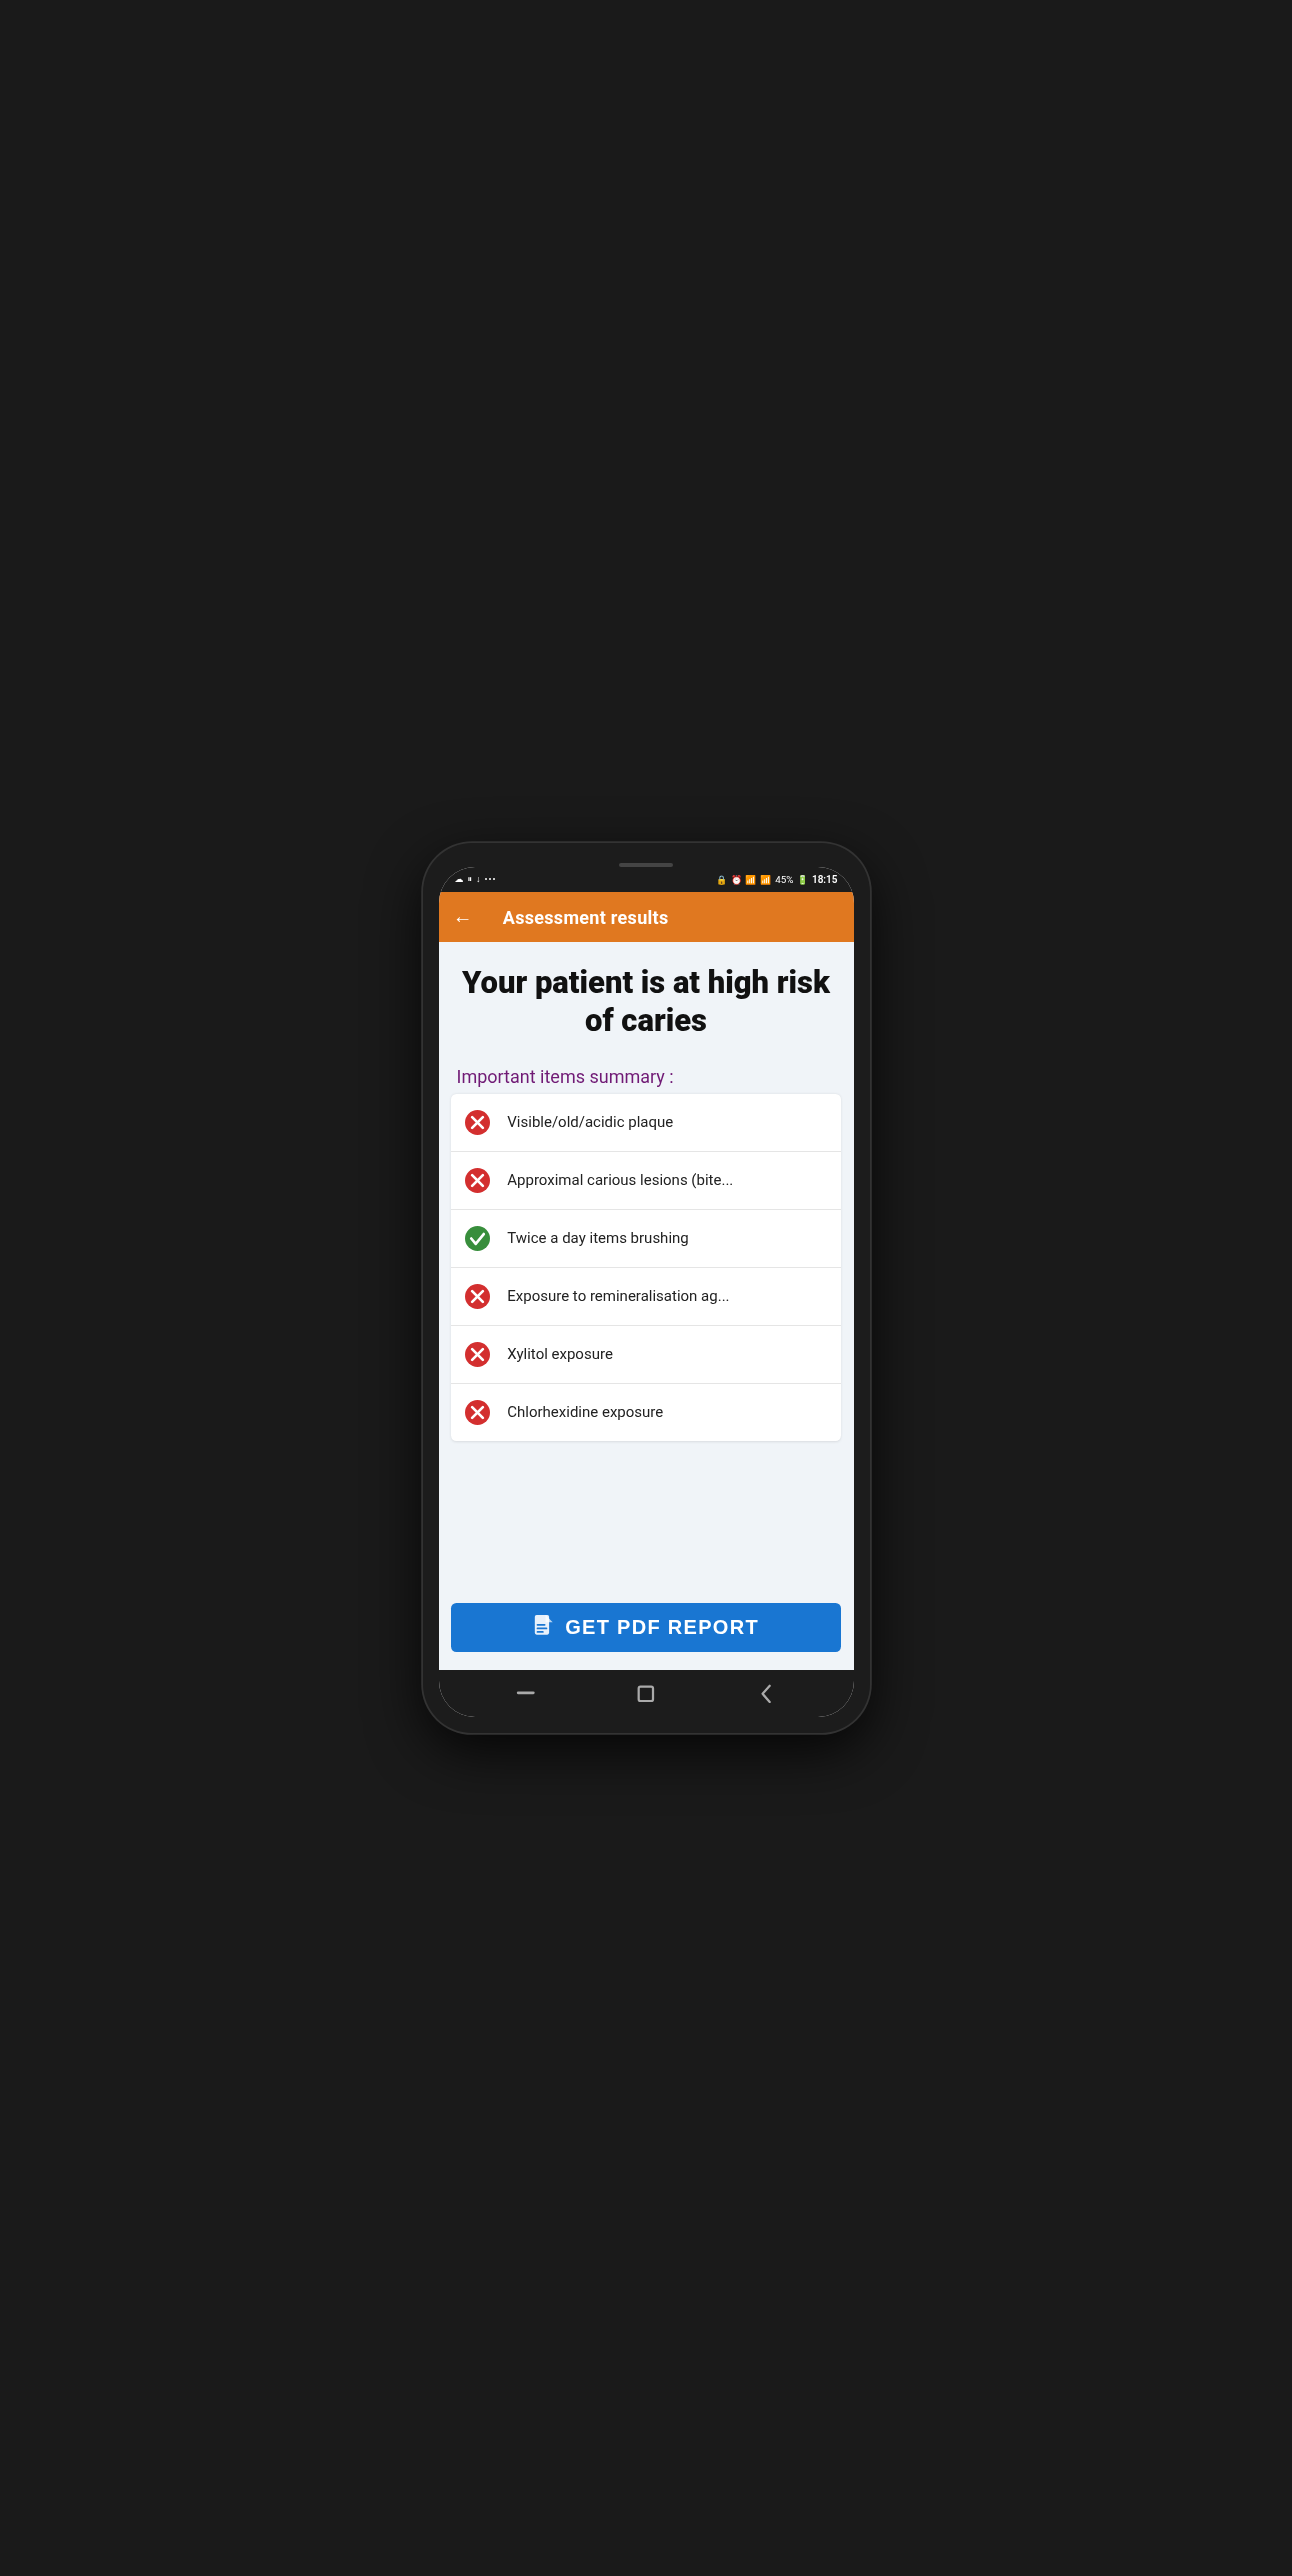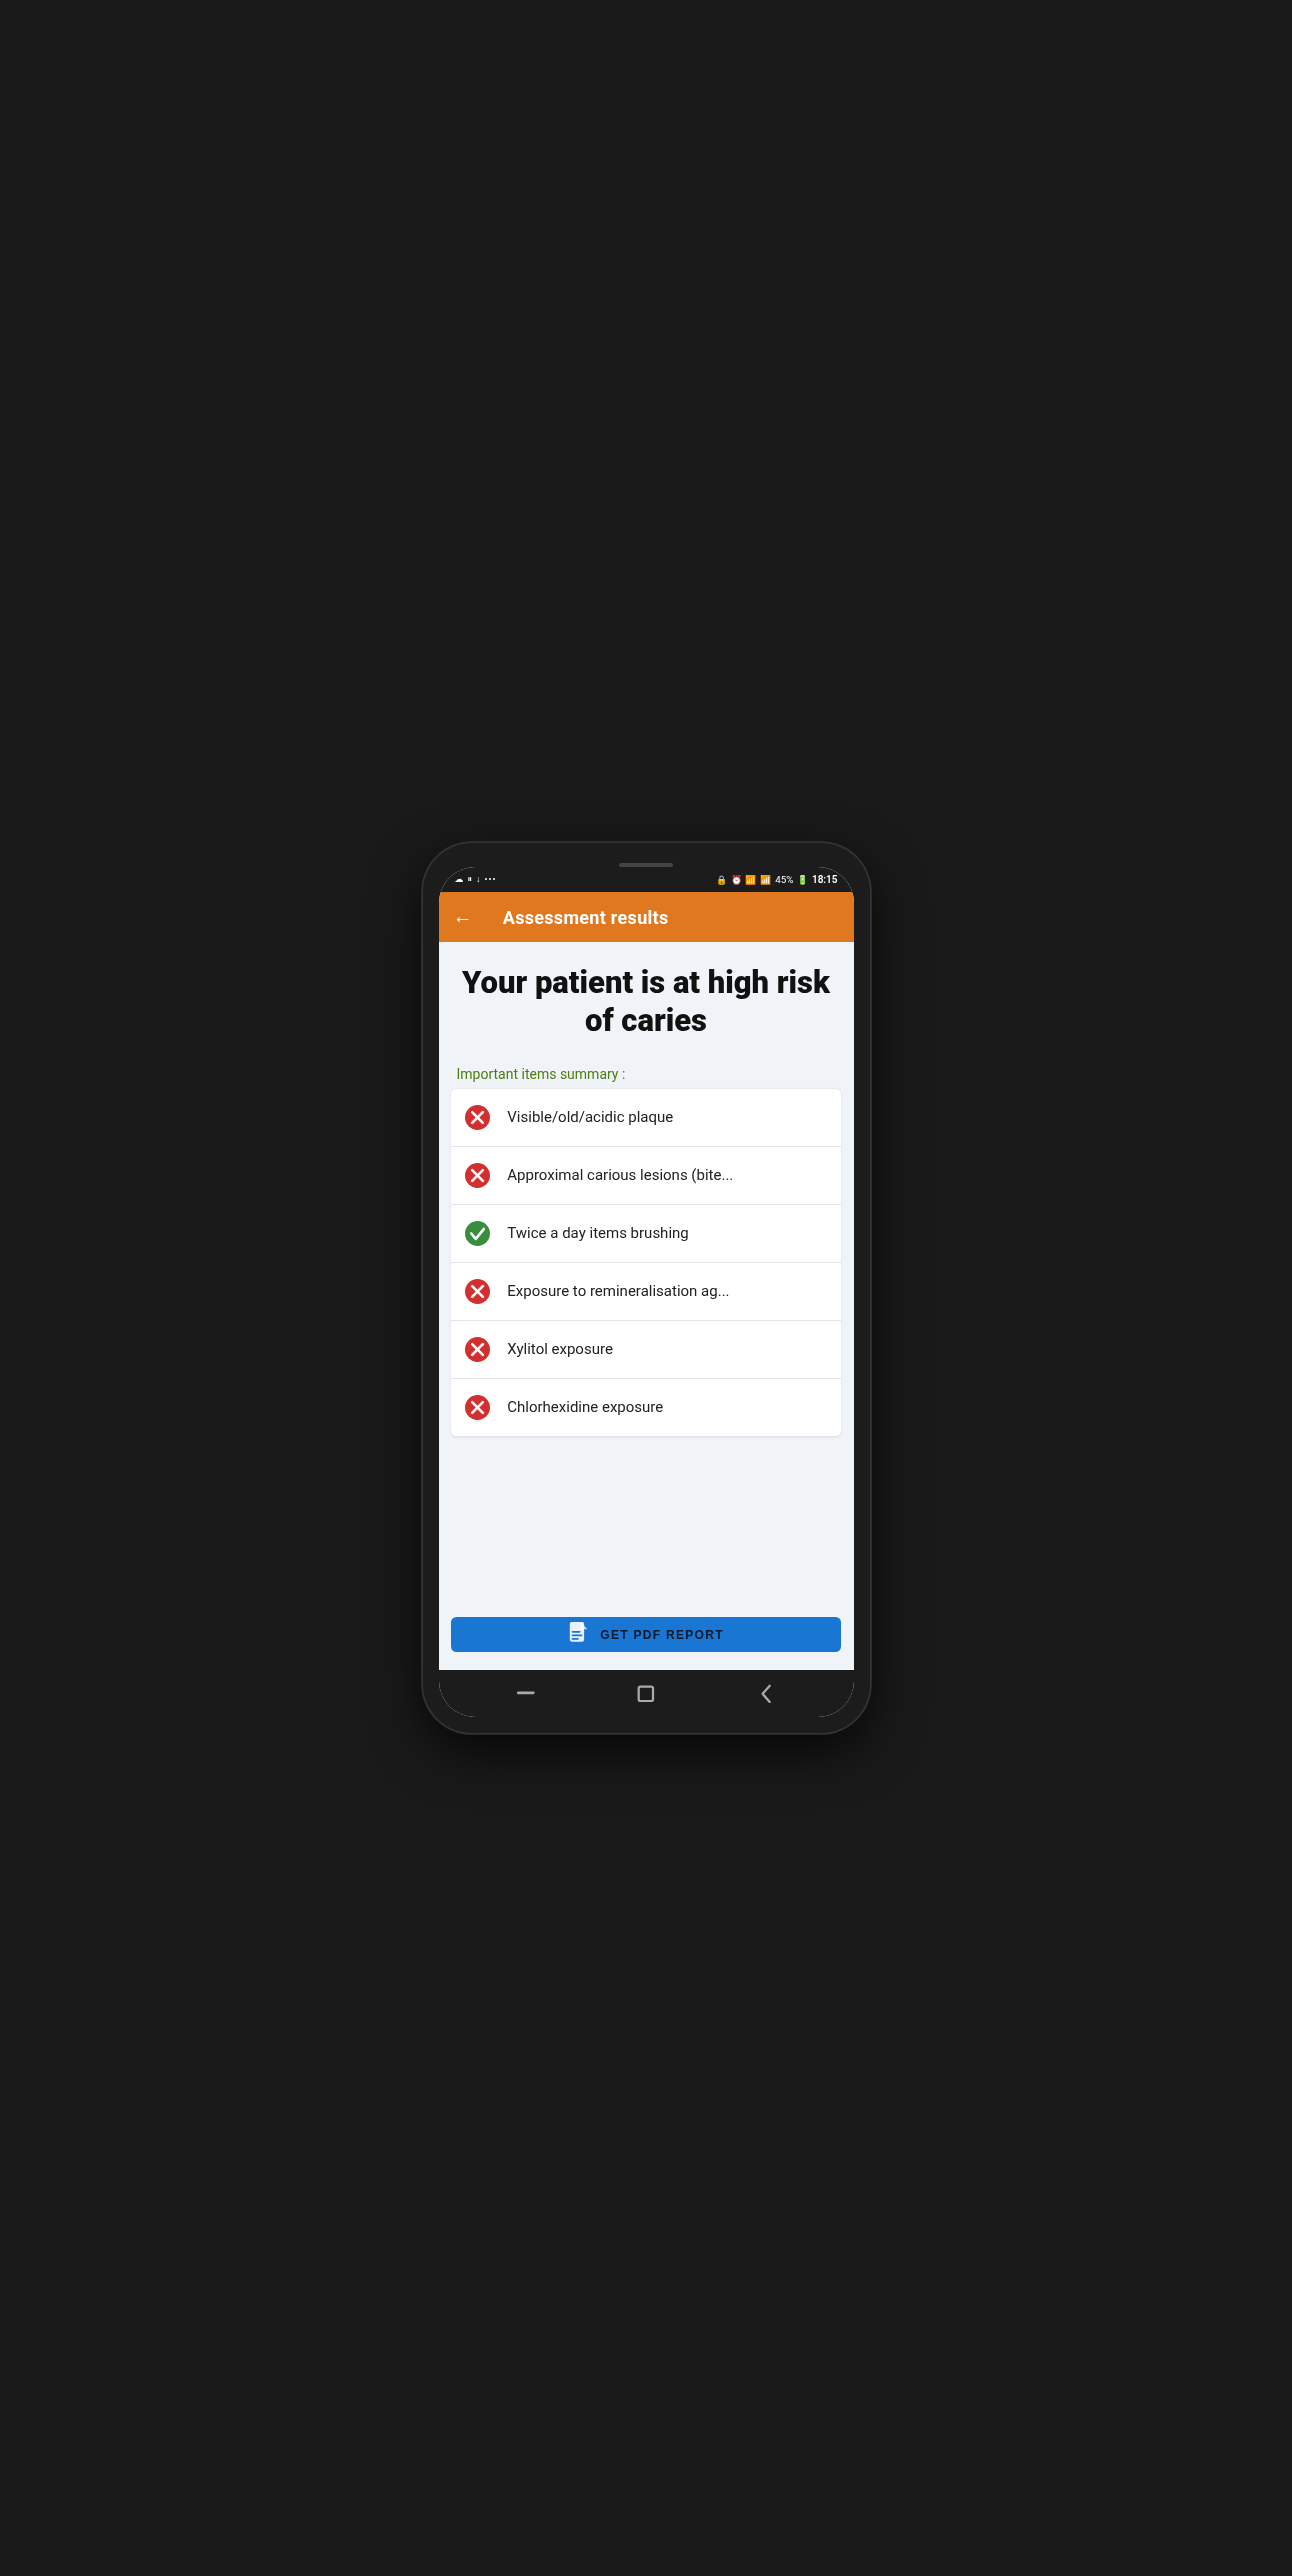--- a/index.html
+++ b/index.html
@@ -99,22 +99,22 @@
 
     .hero-title {
       font-size: 31px;
       font-weight: 900;
       color: #111;
       line-height: 1.25;
     }
 
     .summary-label {
       padding: 10.7px 18px 7.2px;
-      font-size: 14px;
-      color: #4d7c0f;
+      font-size: 18px;
+      color: #701a75;
     }
 
     
     .items-card {
       background: #fff;
       margin: 0 12.5px;
       border-radius: 5.4px;
       overflow: hidden;
       box-shadow: 0 0.9px 2.7px rgba(0,0,0,0.1);
     }
@@ -151,26 +151,26 @@
     }
 
     
     .pdf-button-wrap {
       padding: 14.3px 12.5px 18px;
       margin-top: auto;
     }
 
     .pdf-button {
       background: #1976D2;
-      color: #0f172a;
+      color: #ffffff;
       border: none;
       border-radius: 5.4px;
       width: 100%;
-      padding: 5px 18px;
-      font-size: 12px;
+      padding: 12px 18px;
+      font-size: 20px;
       font-weight: bold;
       letter-spacing: 1.3px;
       cursor: pointer;
       display: flex;
       align-items: center;
       justify-content: center;
       gap: 10.7px;
     }
 
     

